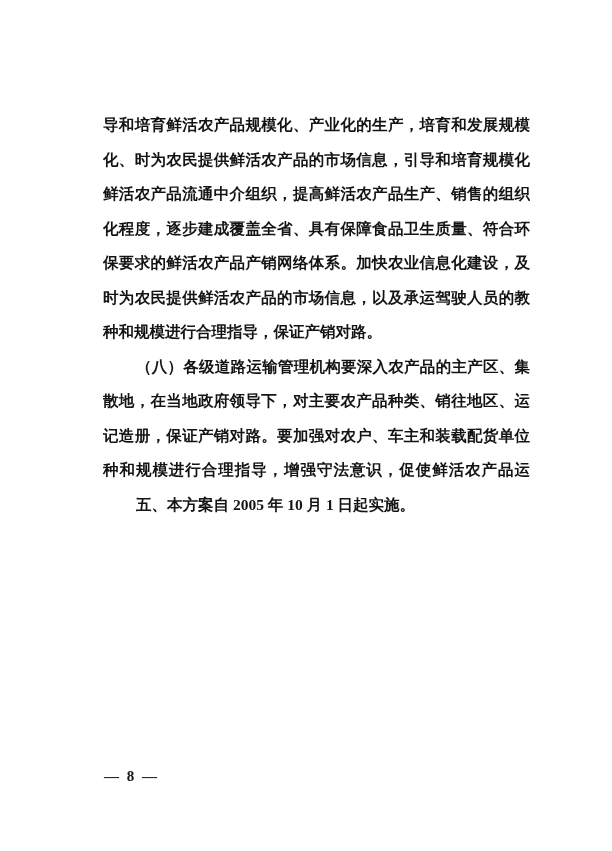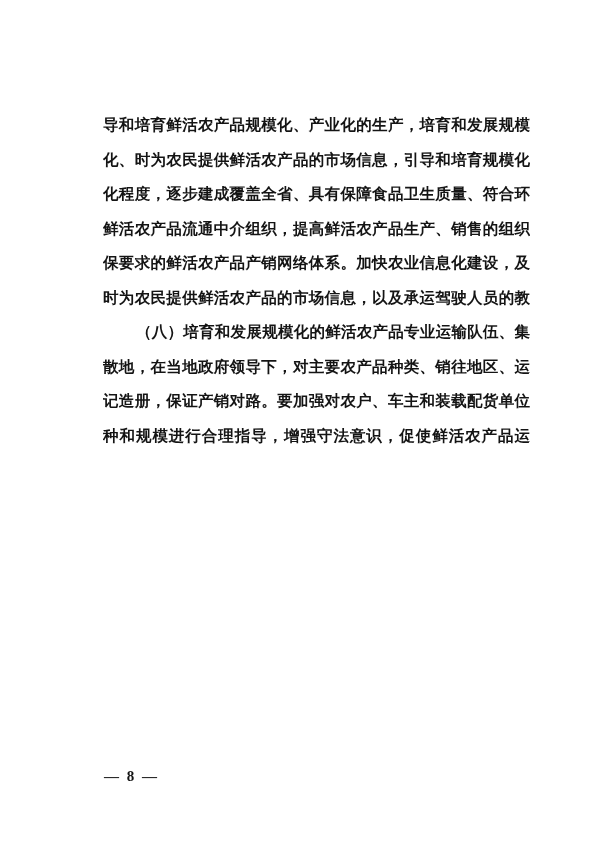--- a/index.html
+++ b/index.html
@@ -40,24 +40,26 @@
     color: #141414;
   }
 </style>
 </head>
 <body>
 
 <div class="page">
   <div class="textblock">
     <div class="line">导和培育鲜活农产品规模化、产业化的生产，培育和发展规模</div>
     <div class="line">化、时为农民提供鲜活农产品的市场信息，引导和培育规模化的</div>
+    <div class="line">鲜活农产品流通中介组织，提高鲜活农产品生产、销售的组织</div>
     <div class="line">化程度，逐步建成覆盖全省、具有保障食品卫生质量、符合环</div>
-    <div class="line">鲜活农产品流通中介组织，提高鲜活农产品生产、销售的组织</div>
     <div class="line">保要求的鲜活农产品产销网络体系。加快农业信息化建设，及</div>
     <div class="line">时为农民提供鲜活农产品的市场信息，以及承运驾驶人员的教育</div>
-    <div class="line indent">（八）培育和发展规模化的鲜活农产品专业运输队伍、集</div>
+    <div class="line end">种和规模进行合理指导，保证产销对路。</div>
+    <div class="line indent">（八）各级道路运输管理机构要深入农产品的主产区、集</div>
     <div class="line">散地，在当地政府领导下，对主要农产品种类、销往地区、运</div>
     <div class="line">记造册，保证产销对路。要加强对农户、车主和装载配货单位</div>
     <div class="line">种和规模进行合理指导，增强守法意识，促使鲜活农产品运</div>
+    <div class="line end indent">五、本方案自 2005 年 10 月 1 日起实施。</div>
   </div>
 
   <div class="footer-page-number">— 8 —</div>
 </div>
 
 </body></html>

